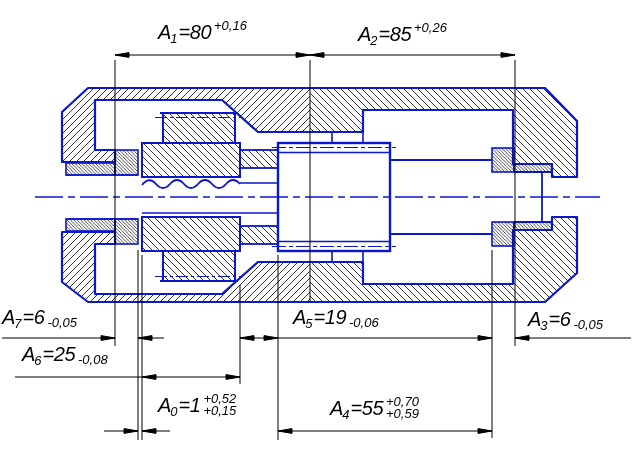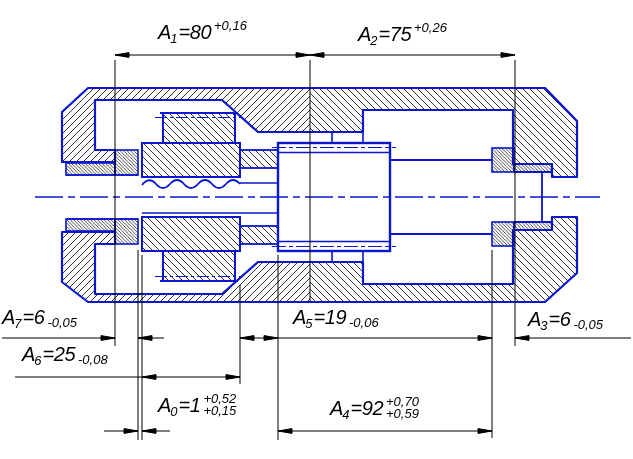--- a/index.html
+++ b/index.html
@@ -138,21 +138,21 @@
       <span class="idx">1</span>
       <span class="val">=80</span>
       <span class="tol">
         <span>+0,16</span>
         <span></span>
       </span>
 </div>
 <div class="dim-label" style="left:358px;top:22px">
   <span class="sym">A</span>
       <span class="idx">2</span>
-      <span class="val">=75</span>
+      <span class="val">=85</span>
       <span class="tol">
         <span>+0,26</span>
         <span></span>
       </span>
 </div>
 <div class="dim-label" style="left:2px;top:305px">
   <span class="sym">A</span>
       <span class="idx">7</span>
       <span class="val">=6</span>
       <span class="tol">
@@ -192,20 +192,20 @@
       <span class="idx">0</span>
       <span class="val">=1</span>
       <span class="tol">
         <span>+0,52</span>
         <span>+0,15</span>
       </span>
 </div>
 <div class="dim-label" style="left:330px;top:396px">
   <span class="sym">A</span>
       <span class="idx">4</span>
-      <span class="val">=92</span>
+      <span class="val">=55</span>
       <span class="tol">
         <span>+0,70</span>
         <span>+0,59</span>
       </span>
 </div>
 
 </div>
 
 </body></html>

